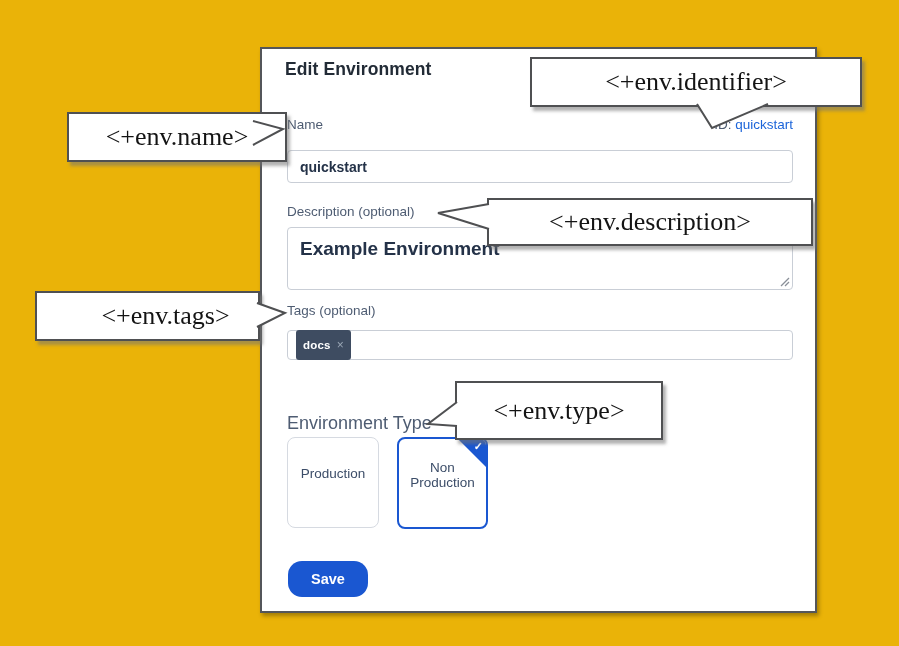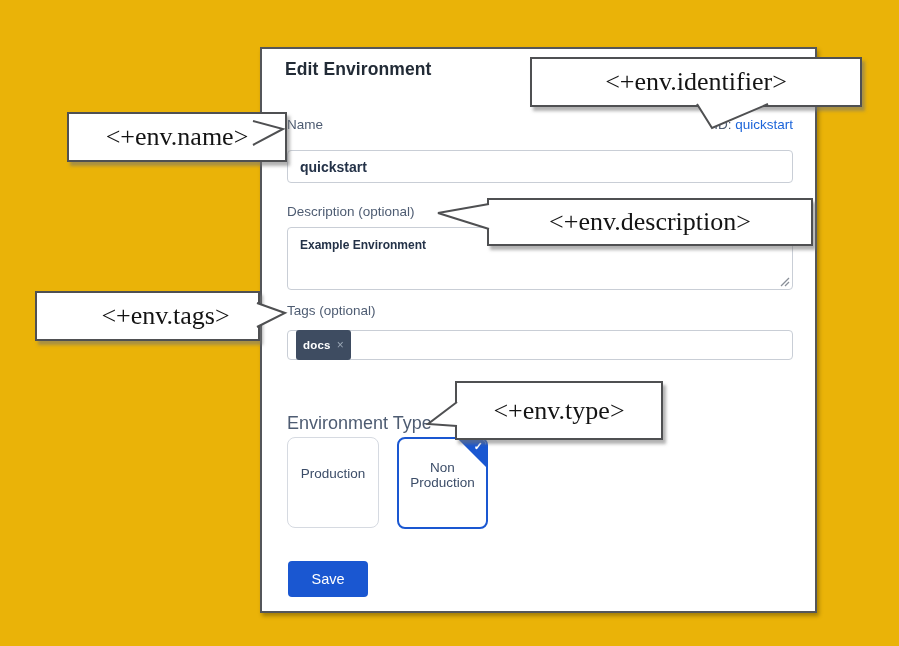--- a/index.html
+++ b/index.html
@@ -18,42 +18,42 @@
   .id-wrap{font-size:13.5px;color:#4e5c72;font-weight:500;}
   .id-link{color:#1b64d9;text-decoration:none;cursor:pointer;}
   .text-input{position:absolute;left:25px;width:506px;height:33px;box-sizing:border-box;
               border:1px solid #c9ced6;border-radius:4px;background:#fff;
               font-family:"Liberation Sans",sans-serif;font-size:14px;font-weight:700;
               color:#243248;padding:0 12px;outline:none;}
   .name-input{top:101px;}
   .desc-label{position:absolute;left:25px;top:155px;}
   .desc-area{position:absolute;left:25px;top:178px;width:506px;height:63px;box-sizing:border-box;
              border:1px solid #c9ced6;border-radius:4px;resize:none;outline:none;
-             font-family:"Liberation Sans",sans-serif;font-size:12px;font-weight:700;
+             font-family:"Liberation Sans",sans-serif;font-size:19px;font-weight:700;
              color:#243248;padding:10px 12px;}
   .resize-icon{position:absolute;left:518px;top:228px;width:10px;height:10px;pointer-events:none;}
   .tags-label{position:absolute;left:25px;top:254px;}
   .tags-input{position:absolute;left:25px;top:281px;width:506px;height:30px;box-sizing:border-box;
               border:1px solid #c9ced6;border-radius:4px;background:#fff;
               display:flex;align-items:center;padding:0 8px;cursor:text;}
   .chip{display:inline-flex;align-items:center;height:14px;background:#3e4c61;border-radius:3px;
         padding:8px 7px;color:#ffffff;font-size:11.5px;font-weight:700;letter-spacing:.2px;}
   .chip-x{margin-left:6px;color:#9aa6b5;font-size:12px;font-weight:400;cursor:pointer;line-height:1;}
   .type-label{position:absolute;left:25px;top:364px;font-size:18px;}
   .card{position:absolute;top:388px;box-sizing:border-box;background:#fff;border-radius:8px;
         text-align:center;font-size:13.5px;font-weight:500;color:#3c4d68;cursor:pointer;
         line-height:15px;}
   .card-prod{left:25px;width:92px;height:91px;border:1px solid #d6dae1;padding-top:28px;}
   .card-nonprod{left:135px;width:91px;height:92px;border:2px solid #1a57d1;padding-top:21px;
                 overflow:hidden;position:absolute;}
   .corner-fold{position:absolute;top:0;right:0;width:0;height:0;
                border-top:28px solid #1a57d1;border-left:28px solid transparent;}
   .corner-check{position:absolute;top:0px;right:3px;color:#ffffff;font-size:11px;font-weight:700;}
   .save-btn{position:absolute;left:26px;top:512px;width:80px;height:36px;background:#1a57d1;
-            border:none;border-radius:4px;color:#ffffff;font-size:14.5px;font-weight:400;
+            border:none;border-radius:14px;color:#ffffff;font-size:14.5px;font-weight:700;
             font-family:"Liberation Sans",sans-serif;cursor:pointer;}
 
   
   .callout{position:absolute;box-sizing:border-box;background:#ffffff;border:2px solid #4f5052;
            display:flex;align-items:center;justify-content:center;z-index:10;
            box-shadow:3px 4px 3px rgba(115,115,115,.55);
            font-family:Liberation Serif, serif;
            font-size:26px;color:#141414;white-space:nowrap;}
   .pointer{position:absolute;z-index:11;overflow:visible;}
   .pointer path{fill:#ffffff;stroke:#4f5052;stroke-width:2;stroke-linejoin:miter;}

